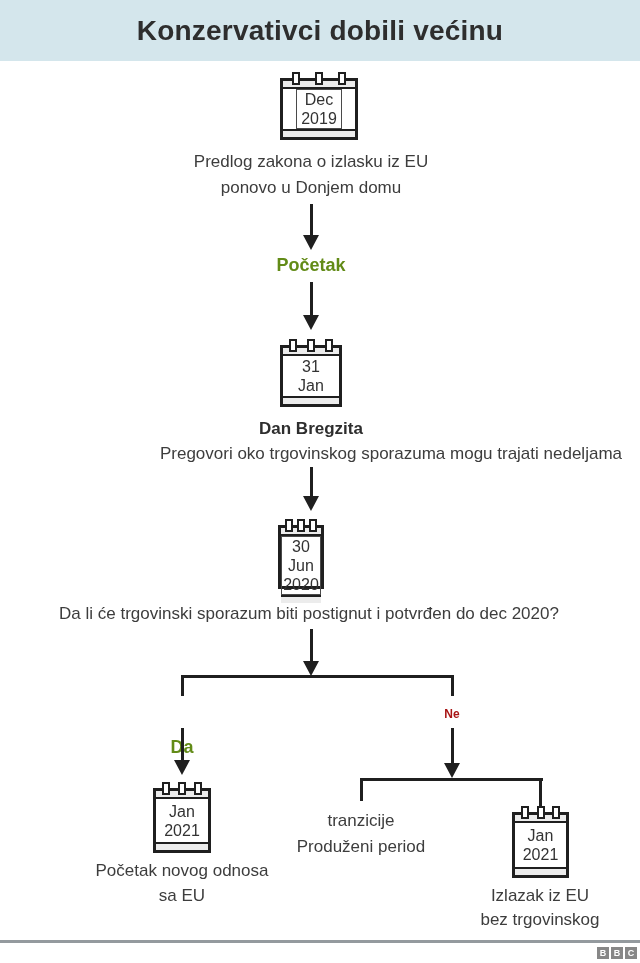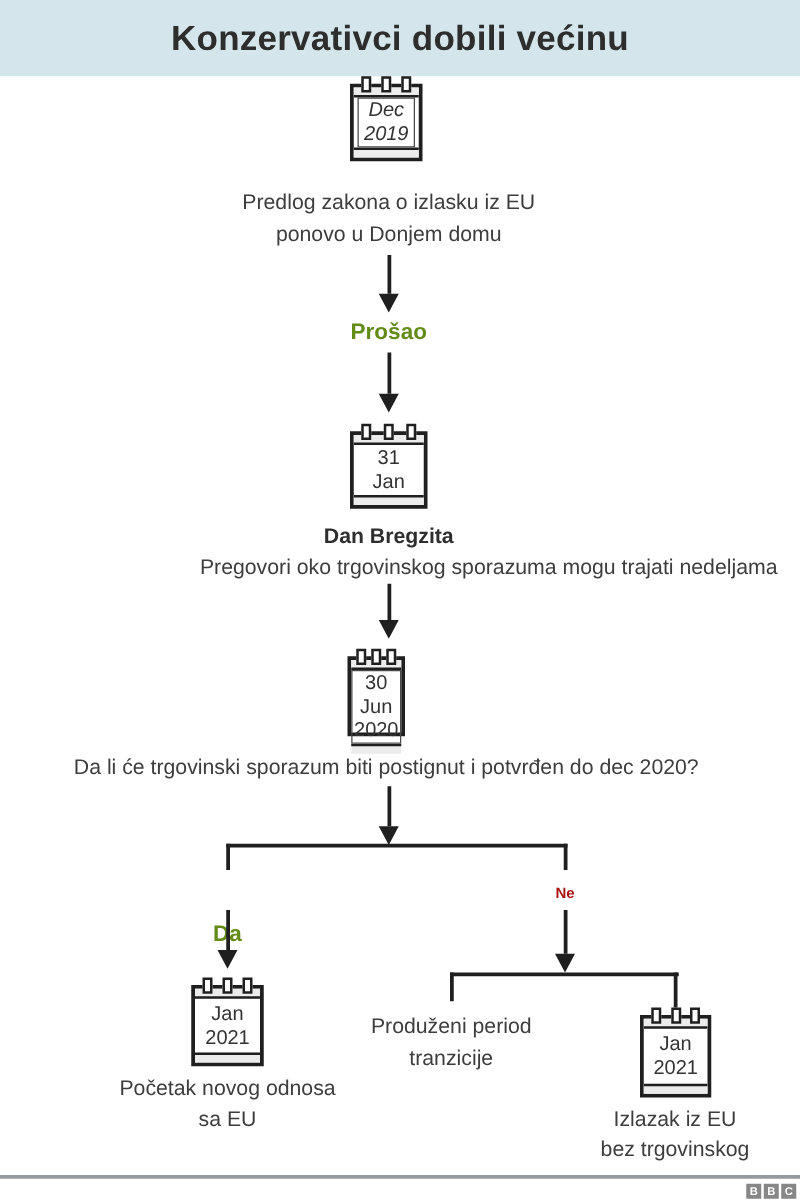--- a/index.html
+++ b/index.html
@@ -76,21 +76,21 @@
     font-family:"Liberation Sans",sans-serif;
   }
 </style>
 </head>
 <body>
 
 <div class="abs header">
   <h1>Konzervativci dobili većinu</h1>
 </div>
 
-<div class="calendar" style="left:280px;top:61px;width:58px;height:68px;font-style:italic;">
+<div class="calendar" style="left:280px;top:72px;width:78px;height:68px;">
   <span class="ring r1"></span>
   <span class="ring r2"></span>
   <span class="ring r3"></span>
   <div class="cal-box">
     <div class="cal-strip top"></div>
     <div class="cal-body">
       <div class="cal-frame cal-date">
         <span>Dec</span>
         <span>2019</span>
       </div>
@@ -102,21 +102,21 @@
 <div class="caption" style="left:11px;top:149px;width:600px;">
   <div>Predlog zakona o izlasku iz EU</div>
   <div>ponovo u Donjem domu</div>
 </div>
 
 <div class="arrow" style="left:303px;top:204px;">
   <div class="stem" style="height:31px;"></div>
   <div class="head"></div>
 </div>
 
-<div class="caption result" style="left:211px;top:252px;width:200px;">Prošao</div>
+<div class="caption result" style="left:211px;top:252px;width:200px;">Početak</div>
 
 <div class="arrow" style="left:303px;top:282px;">
   <div class="stem" style="height:33px;"></div>
   <div class="head"></div>
 </div>
 
 <div class="calendar" style="left:280px;top:339px;width:62px;height:68px;">
   <span class="ring r1"></span>
   <span class="ring r2"></span>
   <span class="ring r3"></span>
@@ -199,22 +199,22 @@
 <div class="arrow" style="left:444px;top:728px;">
   <div class="stem" style="height:35px;"></div>
   <div class="head"></div>
 </div>
 
 <div class="hline" style="left:360px;top:778px;width:183px;"></div>
 <div class="vline" style="left:360px;top:778px;height:23px;"></div>
 <div class="vline" style="left:539px;top:778px;height:32px;"></div>
 
 <div class="caption" style="left:241px;top:808px;width:240px;line-height:26px;">
+  <div>tranzicije</div>
   <div>Produženi period</div>
-  <div>tranzicije</div>
 </div>
 
 <div class="calendar" style="left:512px;top:806px;width:57px;height:72px;">
   <span class="ring r1"></span>
   <span class="ring r2"></span>
   <span class="ring r3"></span>
   <div class="cal-box">
     <div class="cal-strip top"></div>
     <div class="cal-body">
       <div class="cal-date">

